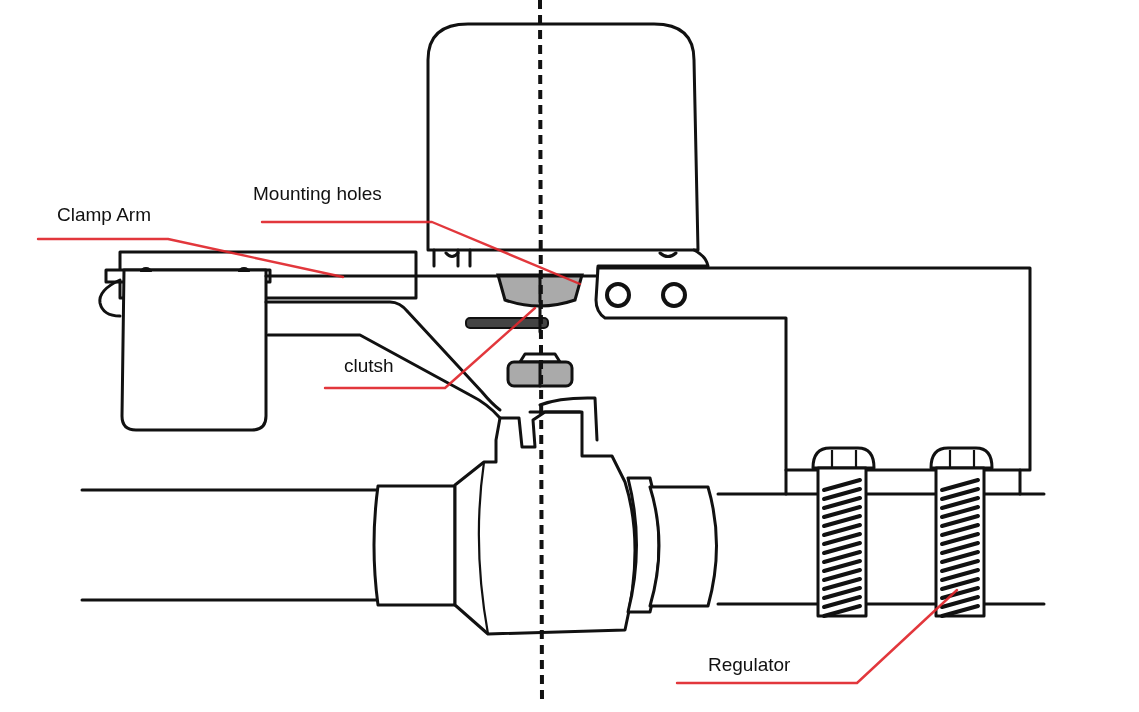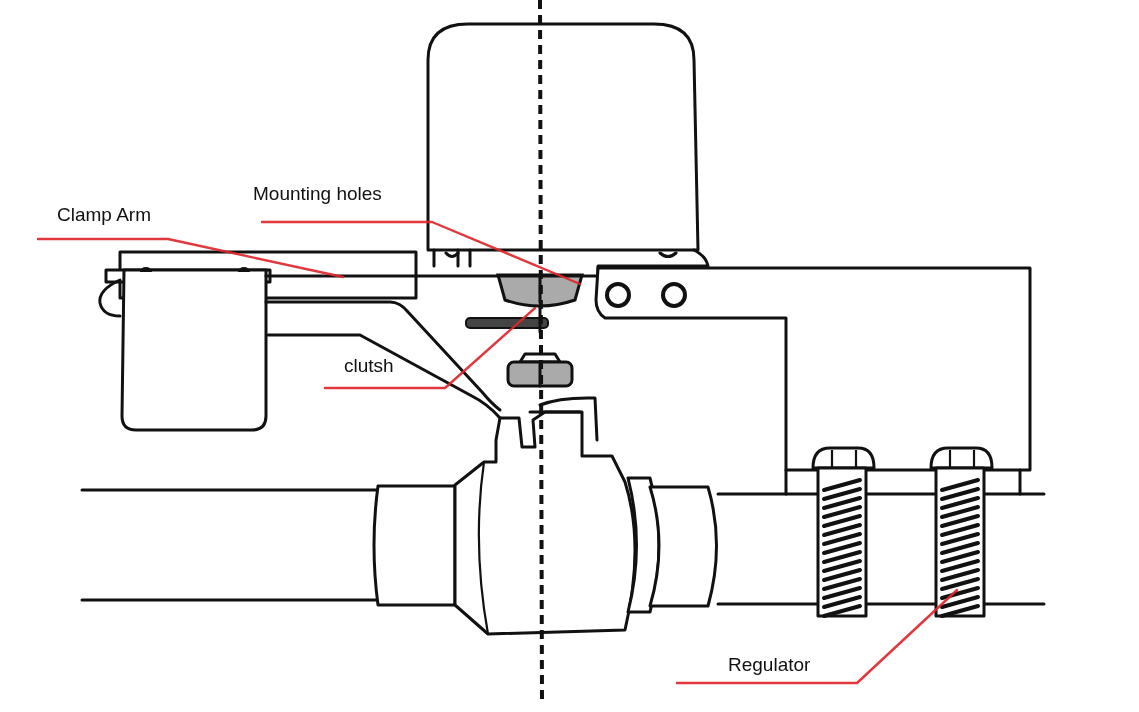--- a/index.html
+++ b/index.html
@@ -127,13 +127,13 @@
 
   <polyline class="lead" points="38,239 168,239 343,277"></polyline>
   <polyline class="lead" points="262,222 432,222 580,284"></polyline>
   <polyline class="lead" points="325,388 445,388 535,308"></polyline>
   <polyline class="lead" points="677,683 857,683 957,590"></polyline>
 </svg>
 
 <div class="lbl" style="left:57px; top:204px;">Clamp Arm</div>
 <div class="lbl" style="left:253px; top:183px;text-align:right;">Mounting holes</div>
 <div class="lbl" style="left:344px; top:355px;">clutsh</div>
-<div class="lbl" style="left:708px; top:654px;margin-left:20px;">Regulator</div>
+<div class="lbl" style="left:708px; top:654px;">Regulator</div>
 
 </body></html>

